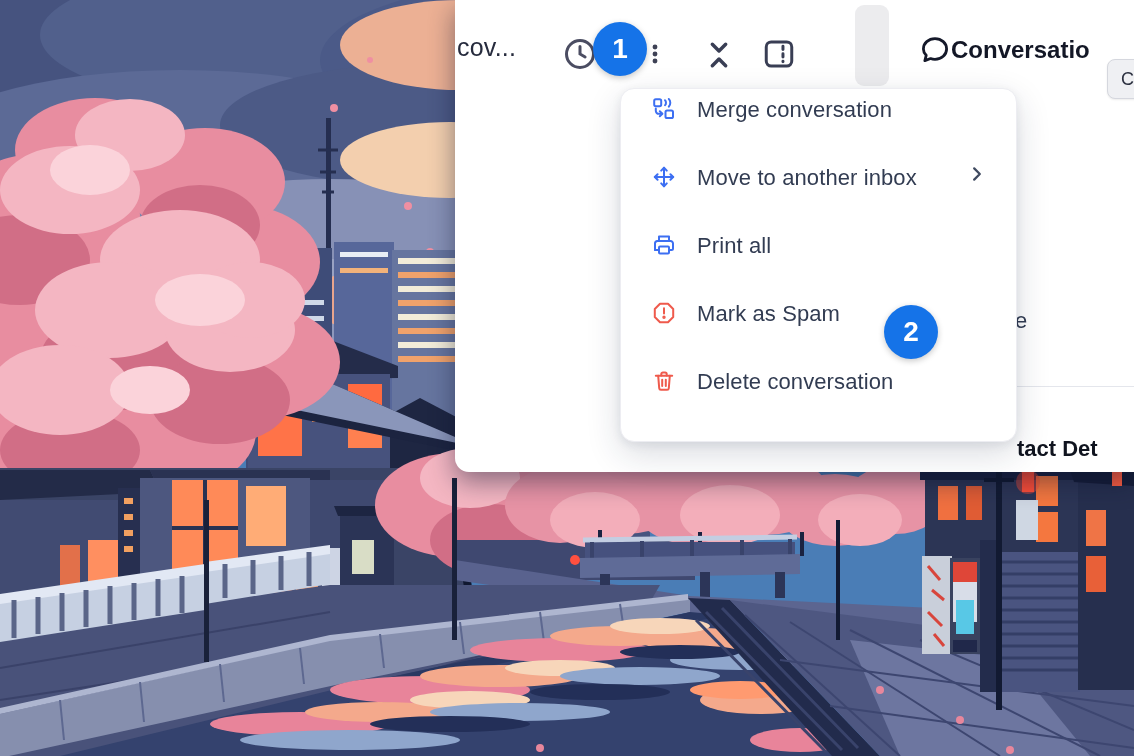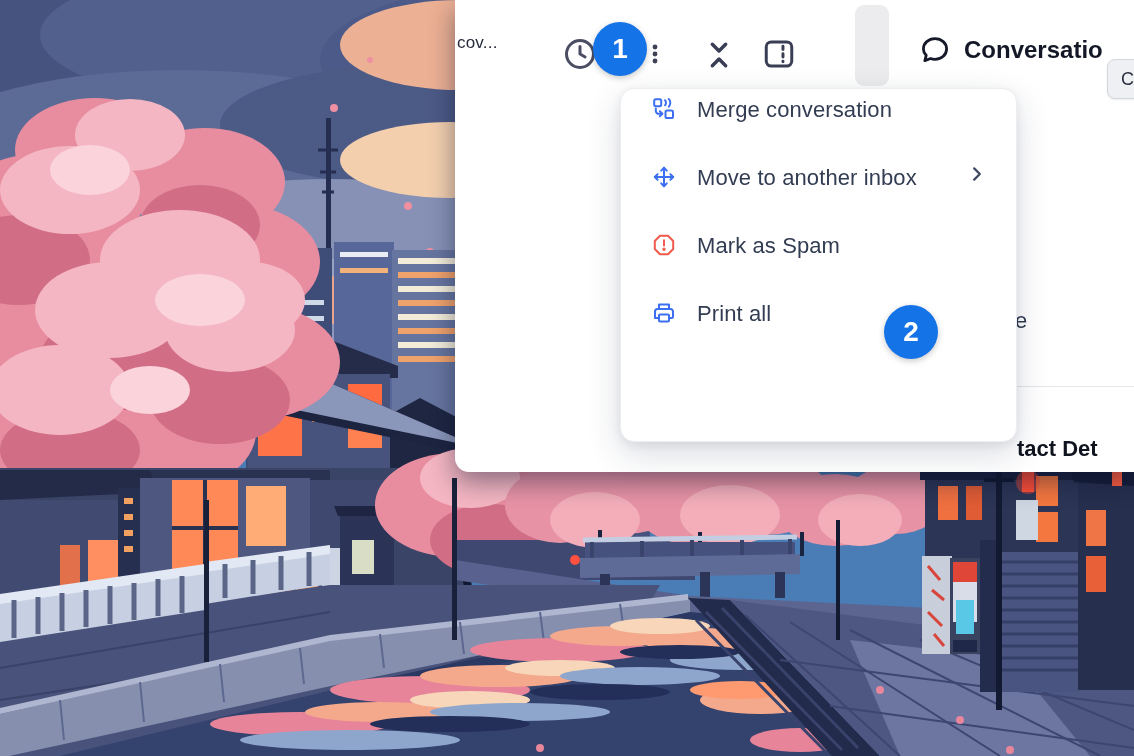--- a/index.html
+++ b/index.html
@@ -5,32 +5,32 @@
   html,body{margin:0;padding:0;}
   body{width:1134px;height:756px;position:relative;overflow:hidden;
        font-family:"Liberation Sans","DejaVu Sans",sans-serif;background:#4a7db6;}
   .bg-scene{position:absolute;inset:0;z-index:0;}
   .bg-scene svg{display:block;}
 
   
   .app-window{position:absolute;left:455px;top:0;width:679px;height:472px;
     background:#ffffff;border-radius:0 0 0 14px;z-index:1;overflow:hidden;
     box-shadow:0 10px 26px rgba(10,18,45,.45);}
-  .win-title{position:absolute;left:2px;top:33px;font-size:17px;font-weight:500;
+  .win-title{position:absolute;left:2px;top:33px;font-size:25px;font-weight:500;
     color:#262b3d;letter-spacing:.2px;}
   .icon-btn{position:absolute;background:none;border:none;padding:0;margin:0;cursor:pointer;
     display:flex;align-items:center;justify-content:center;color:#4b4d62;}
   .icon-btn svg{display:block;}
   .btn-clock{left:107px;top:36px;width:36px;height:36px;}
   .btn-kebab{left:186px;top:40px;width:28px;height:28px;}
   .btn-collapse{left:248px;top:39px;width:32px;height:32px;color:#393e54;}
   .btn-panel{left:307px;top:37px;width:34px;height:34px;color:#393e54;}
   .scroll-pill{position:absolute;left:400px;top:5px;width:34px;height:81px;border-radius:9px;
     background:#ececee;cursor:pointer;}
-  .right-head{position:absolute;left:464px;top:34px;display:flex;align-items:center;gap:13px;}
+  .right-head{position:absolute;left:464px;top:34px;display:flex;align-items:center;}
   .chat-ico{width:32px;height:32px;color:#15192a;display:block;}
   .right-title{font-size:24px;font-weight:700;color:#131726;white-space:nowrap;}
   .keycap{position:absolute;left:652px;top:59px;width:64px;height:38px;border-radius:8px;
     background:#eff0f3;border:1px solid #d5d7de;box-shadow:0 1px 2px rgba(0,0,0,.08);
     display:flex;align-items:center;padding-left:13px;font-size:18px;color:#2c3140;}
   .frag-e{position:absolute;left:560px;top:308px;font-size:22px;color:#323c52;}
   .frag-divider{position:absolute;left:548px;top:386px;width:131px;height:1px;background:#e4e6ec;}
   .frag-contact{position:absolute;left:562px;top:436px;font-size:22px;font-weight:700;color:#10141f;
     white-space:nowrap;}
 
@@ -490,43 +490,55 @@
     </span>
     <span class="mi-label">Move to another inbox</span>
     <span class="mi-chevron">
       <svg width="18" height="18" viewBox="0 0 16 16" fill="none" stroke="currentColor" stroke-width="2" stroke-linecap="round" stroke-linejoin="round">
         <path d="M5.5 3l5 5-5 5"></path>
       </svg>
     </span>
   </div>
 
   <div class="menu-item">
-    <span class="mi-icon" style="color: rgb(239, 90, 76);">
-      <svg viewBox="0 0 24 24" fill="none" stroke="currentColor" stroke-width="2" stroke-linecap="round" stroke-linejoin="round">
-        <polygon points="8,2.8 16,2.8 21.2,8 21.2,16 16,21.2 8,21.2 2.8,16 2.8,8"></polygon>
-        <line x1="12" y1="7.2" x2="12" y2="12.6"></line>
-        <circle cx="12" cy="16.2" r="0.7" fill="currentColor"></circle>
-      </svg>
-    </span>
-    <span class="mi-label">Mark as Spam</span>
-  </div>
-
-  <div class="menu-item">
     <span class="mi-icon" style="color: rgb(61, 111, 242);">
       <svg viewBox="0 0 24 24" fill="none" stroke="currentColor" stroke-width="2" stroke-linecap="round" stroke-linejoin="round">
         <path d="M7 8V3.5h10V8"></path>
         <path d="M5.5 8h13A2.5 2.5 0 0 1 21 10.5v5a1.5 1.5 0 0 1-1.5 1.5H18"></path>
         <path d="M3 17h3M3 10.5A2.5 2.5 0 0 1 5.5 8"></path>
         <path d="M3 17v-6.5"></path>
         <rect x="7" y="13.5" width="10" height="7" rx="1"></rect>
       </svg>
     </span>
     <span class="mi-label">Print all</span>
   </div>
 
+  <div class="menu-item">
+    <span class="mi-icon" style="color: rgb(239, 90, 76);">
+      <svg viewBox="0 0 24 24" fill="none" stroke="currentColor" stroke-width="2" stroke-linecap="round" stroke-linejoin="round">
+        <polygon points="8,2.8 16,2.8 21.2,8 21.2,16 16,21.2 8,21.2 2.8,16 2.8,8"></polygon>
+        <line x1="12" y1="7.2" x2="12" y2="12.6"></line>
+        <circle cx="12" cy="16.2" r="0.7" fill="currentColor"></circle>
+      </svg>
+    </span>
+    <span class="mi-label">Mark as Spam</span>
+  </div>
+
+  <div class="menu-item">
+    <span class="mi-icon" style="color: rgb(239, 90, 76);">
+      <svg viewBox="0 0 24 24" fill="none" stroke="currentColor" stroke-width="2" stroke-linecap="round" stroke-linejoin="round">
+        <line x1="3.8" y1="6.8" x2="20.2" y2="6.8"></line>
+        <path d="M9.3 6.5V5a1.6 1.6 0 0 1 1.6-1.6h2.2A1.6 1.6 0 0 1 14.7 5v1.5"></path>
+        <path d="M6.2 6.8l1 12.4a1.7 1.7 0 0 0 1.7 1.6h6.2a1.7 1.7 0 0 0 1.7-1.6l1-12.4"></path>
+        <line x1="10.2" y1="10.8" x2="10.2" y2="17"></line>
+        <line x1="13.8" y1="10.8" x2="13.8" y2="17"></line>
+      </svg>
+    </span>
+    <span class="mi-label">Delete conversation</span>
+  </div>
 </div>
 
 <div class="badge badge-1" style="color: rgb(21, 115, 232);">
   <b>1</b>
 </div>
 <div class="badge badge-2" style="color: rgb(21, 115, 232);">
   <b>2</b>
 </div>
 
 </body></html>

